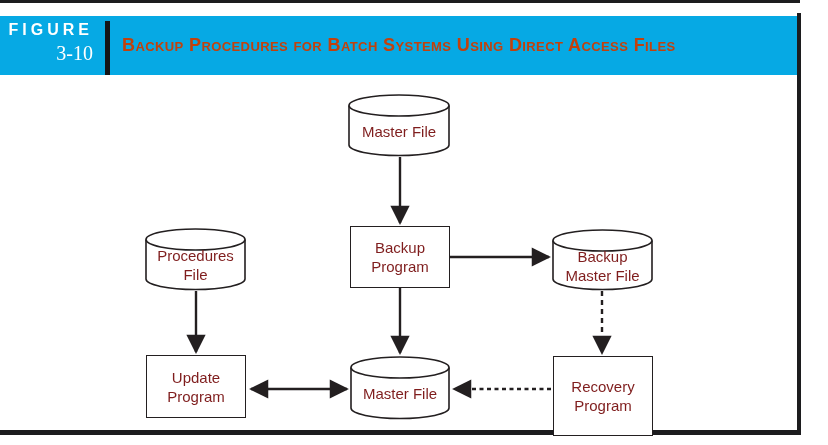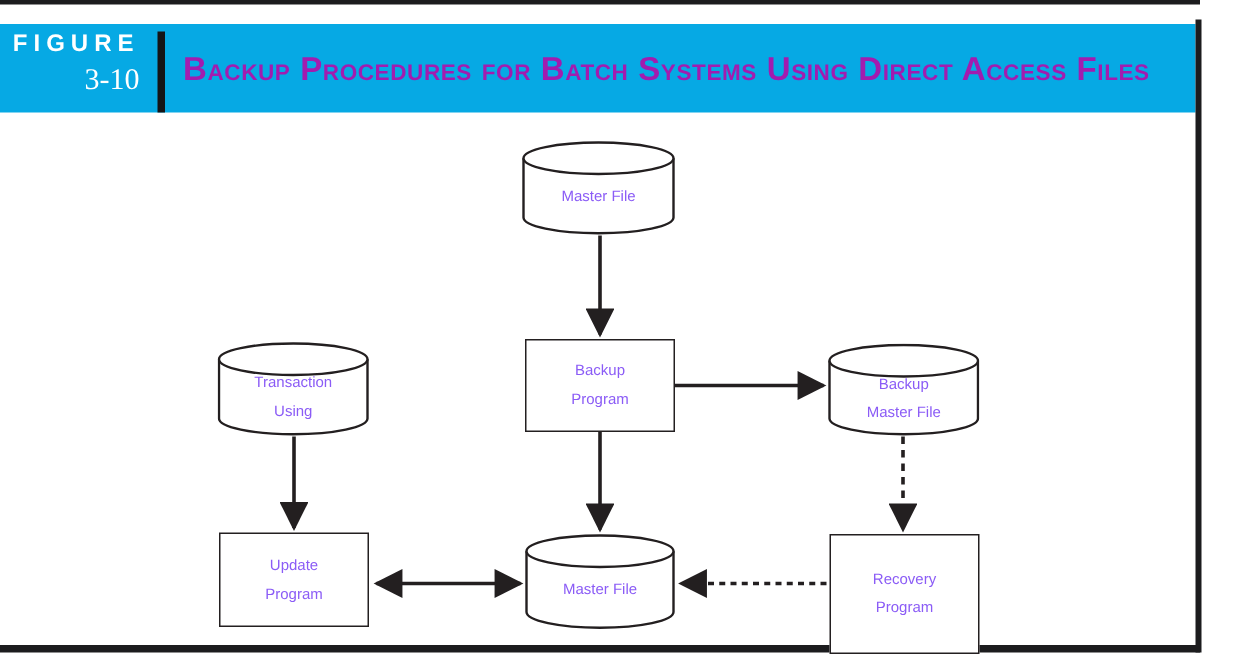--- a/index.html
+++ b/index.html
@@ -30,26 +30,26 @@
   .fig-number {
     display:block; font-family:"Liberation Serif", serif; font-size:20px;
     line-height:30px; font-weight:normal; margin-top:2px;
   }
   .header-divider {
     position:absolute; left:105px; top:21px; width:5px; height:54px;
     background:#141416;
   }
   .header-title {
     position:absolute; left:122px; top:16px; height:59px; display:flex;
-    align-items:center; color:#a21caf; font-weight:bold; font-size:22px;
+    align-items:center; color:#c2410c; font-weight:bold; font-size:18px;
     font-variant:small-caps; letter-spacing:0.4px; white-space:nowrap;
   }
 
   
-  .node { position:absolute; color:#8b5cf6; font-size:10px; }
+  .node { position:absolute; color:#7f1d1d; font-size:15px; }
   .process {
     border:1.6px solid #231F20; background:#ffffff; box-sizing:border-box;
     display:flex; flex-direction:column; align-items:center; justify-content:center;
     line-height:19px; text-align:center;
   }
   .cylinder { }
   .cyl-svg { position:absolute; left:0; top:0; width:100%; height:100%; }
   .cyl-label {
     position:absolute; left:2px; right:2px; top:16px; bottom:5px;
     display:flex; flex-direction:column; align-items:center; justify-content:center;
@@ -102,22 +102,22 @@
       <span class="lbl-line">Master File</span>
     </div>
   </div>
 
   <div class="node cylinder" style="left:145px;top:228px;width:101px;height:63px">
     <svg class="cyl-svg" viewBox="0 0 101 63" preserveAspectRatio="none">
       <path d="M1,11.5 L1,51 A49.5,10.5 0 0 0 100,51 L100,11.5" fill="#ffffff" stroke="#231F20" stroke-width="1.6"></path>
       <ellipse cx="50.5" cy="11.5" rx="49.5" ry="10.5" fill="#ffffff" stroke="#231F20" stroke-width="1.6"></ellipse>
     </svg>
     <div class="cyl-label">
-      <span class="lbl-line">Transaction</span>
-      <span class="lbl-line">Using</span>
+      <span class="lbl-line">Procedures</span>
+      <span class="lbl-line">File</span>
     </div>
   </div>
 
   <div class="node process" style="left:146px;top:355px;width:100px;height:63px">
     <span class="lbl-line">Update</span>
     <span class="lbl-line">Program</span>
   </div>
 
   <div class="node cylinder" style="left:350px;top:356px;width:100px;height:64px">
     <svg class="cyl-svg" viewBox="0 0 100 64" preserveAspectRatio="none">

